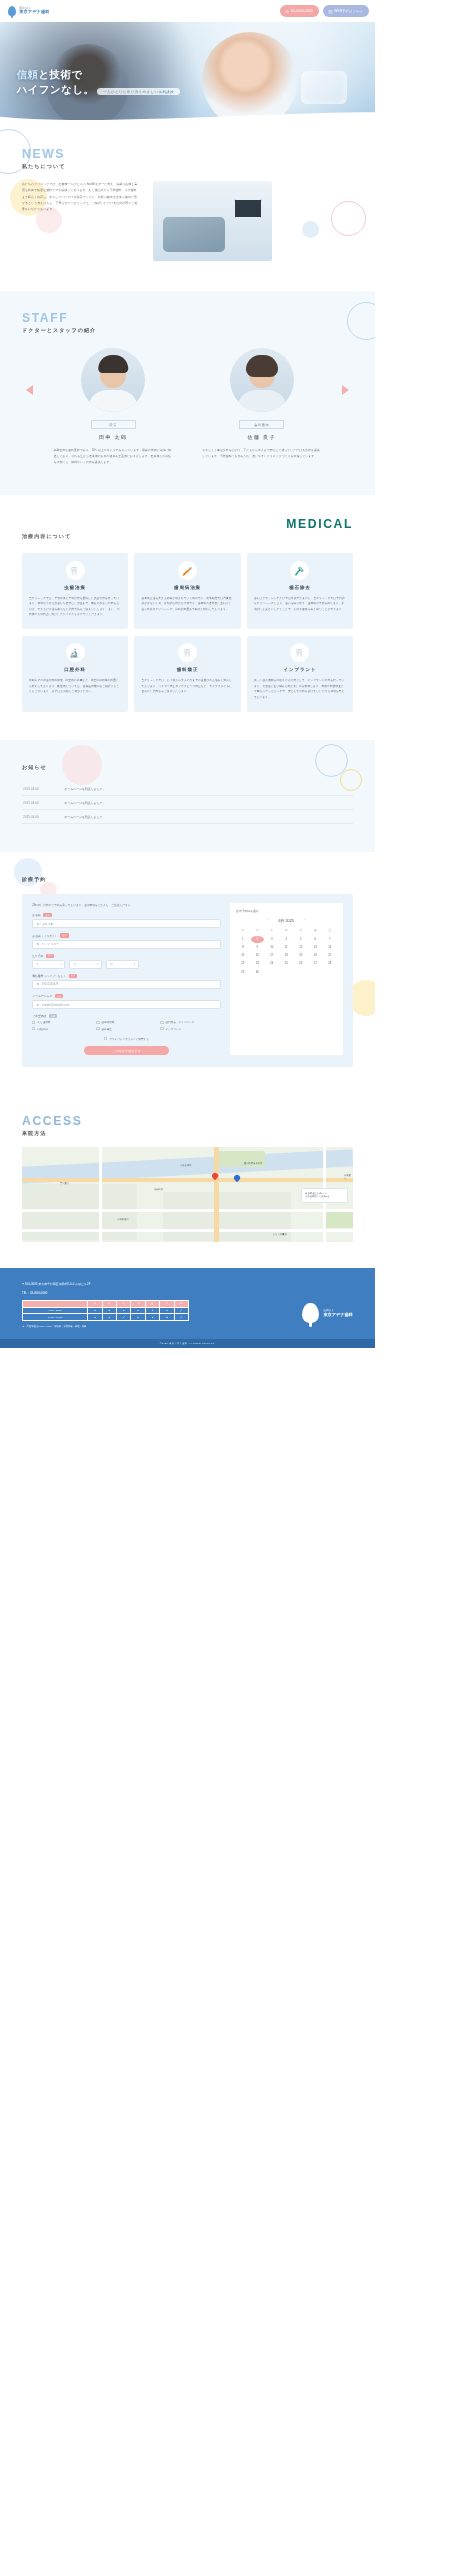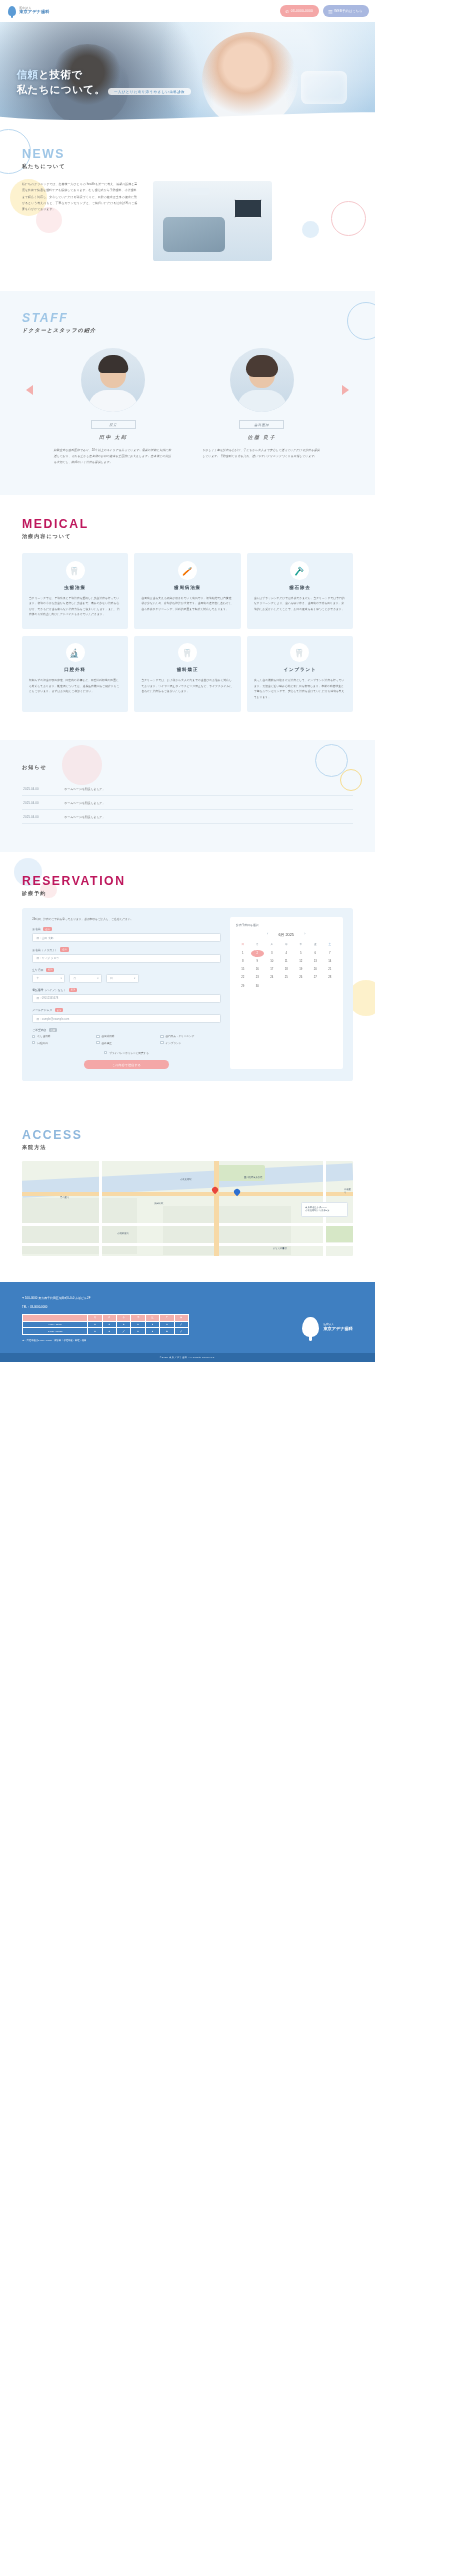--- a/index.html
+++ b/index.html
@@ -116,21 +116,21 @@
     position: absolute; left: 0; right: 0; bottom: -0.6px; height: 16.7px;
   }
 
   
   .sec { position: relative; }
   .sec-inner { position: relative; z-index: 3; padding: 0 22px; }
   .sec-title-en {
     font-size: 12.2px; letter-spacing: 1.6px; font-weight: bold;
     color: #9fc6e6;
   }
-  .sec-title-en.yellow { color: #be185d; }
+  .sec-title-en.yellow { color: #0f766e; text-align: right; }
   .sec-title-en.blue-strong { color: #8fb8dd; }
   .sec-title-ja {
     font-size: 5.1px; color: #555; letter-spacing: 1px; margin-top: 1.9px; font-weight: bold;
   }
 
   
   .circ { position: absolute; border-radius: 50%; z-index: 1; }
   .c-blue-line { border: 1px solid #bcd9f0; }
   .c-yellow { background: #fbe8a8; }
   .c-pink { background: #f9d7da; }
@@ -157,21 +157,21 @@
     position: absolute; right: 10.3px; top: 18px;
     width: 28px; height: 19px; border-radius: 1.3px;
     background: #2d3a46; border: 1.3px solid #e8eef3;
   }
   .about-img .lamp {
     position: absolute; left: 35px; top: 6.4px;
     width: 22px; height: 7.7px; border-radius: 3.8px; background: #e9f1f7;
   }
 
   
-  .staff { background: #f3f8fc; padding: 20.5px 0 29.5px; font-style: italic; }
+  .staff { background: #f3f8fc; padding: 20.5px 0 29.5px; }
   .staff-cards { display: flex; gap: 29.5px; justify-content: center; margin-top: 14px; position: relative; }
   .arrow { position: absolute; top: 37px; width: 0; height: 0; }
   .arrow.left { left: 3.8px; border-top: 5.8px solid transparent; border-bottom: 5.8px solid transparent; border-right: 7px solid #f3b0ae; }
   .arrow.right { right: 3.8px; border-top: 5.8px solid transparent; border-bottom: 5.8px solid transparent; border-left: 7px solid #f3b0ae; }
   .staff-card { width: 119px; }
   .avatar {
     width: 64px; height: 64px; border-radius: 50%;
     margin: 0 auto; overflow: hidden; position: relative;
     background: linear-gradient(180deg,#dfe9f1,#c7d8e6);
   }
@@ -344,21 +344,21 @@
 
   <div class="hero">
     <div class="hero-photo"></div>
     <div class="hero-person doc"></div>
     <div class="hero-person patient"></div>
     <div class="hero-glass"></div>
     <div class="hero-copy">
       <div class="hero-line">
         <span class="accent">信頼</span><span>と技術で</span>
       </div><br>
-      <div class="hero-line">私たちについて。</div>
+      <div class="hero-line">ハイフンなし。</div>
       <div class="hero-tag">一人ひとりに寄り添うやさしい歯科診療</div>
     </div>
     <svg class="hero-bottom-curve" viewBox="0 0 720 26" preserveAspectRatio="none">
       <path d="M0,26 L0,12 C180,30 540,-8 720,10 L720,26 Z" fill="#ffffff"></path>
     </svg>
   </div>
 
   <div class="sec about">
     <div class="circ c-blue-line" style="width:45px;height:45px;left:-14px;top:3.8px;"></div>
     <div class="circ c-yellow" style="width:37px;height:37px;left:10.3px;top:54px;opacity:.55;"></div>
@@ -492,21 +492,20 @@
         </div>
       </div>
     </div>
   </div>
 
   <div class="sec reservation">
     <div class="circ c-blue" style="width:28px;height:28px;left:14px;top:6.4px;opacity:.55;"></div>
     <div class="circ c-pink" style="width:16.7px;height:16.7px;left:40px;top:29.5px;opacity:.5;"></div>
     <div class="circ c-yellow" style="width:36px;height:36px;right:-9px;top:128px;opacity:.6;"></div>
     <div class="sec-inner">
-      <div class="sec-title-en yellow">RESERVATION</div>
       <div class="sec-title-ja">診療予約</div>
 
       <div class="res-panel">
 
         <div class="res-left">
           <div class="res-note">24時間、診療のご予約を承っております。必須事項をご記入し、ご送信ください。</div>
 
           <div class="field">
             <div class="flabel">
               <span>お名前</span>

